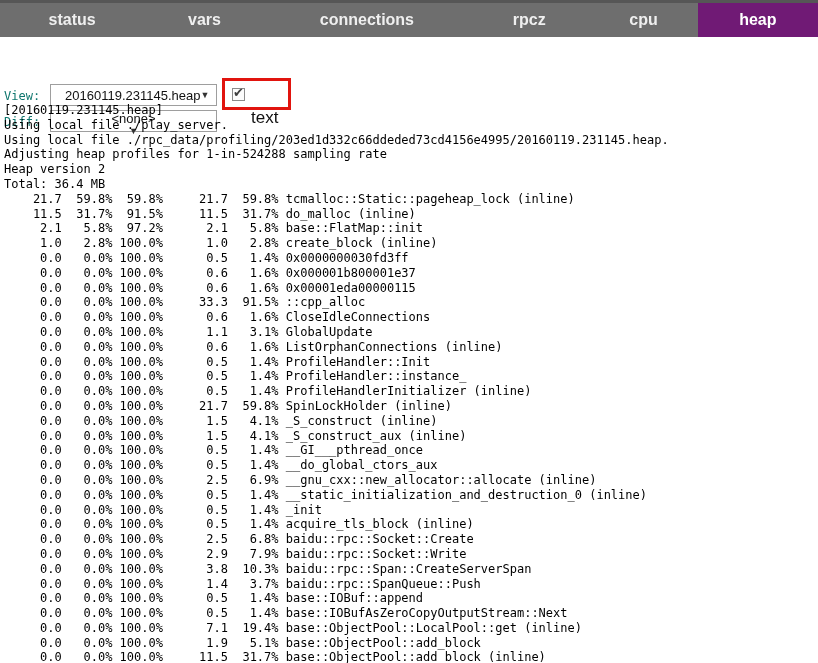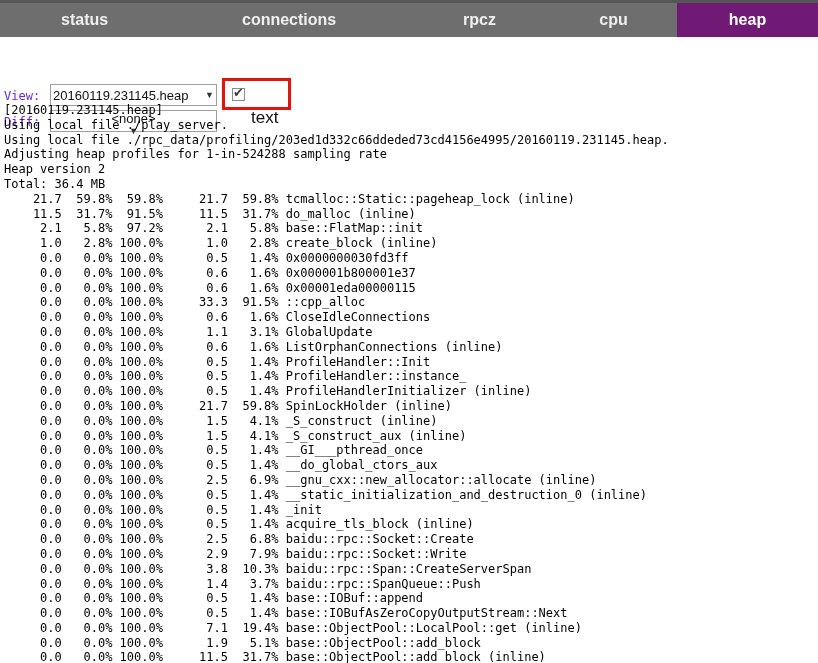--- a/index.html
+++ b/index.html
@@ -15,26 +15,26 @@
   .tab {
     display:flex; align-items:center; justify-content:center;
     color:#efefef; font-weight:bold; font-size:16px; cursor:pointer;
     flex-basis:0; white-space:nowrap;
   }
   .tab.active { background:#701a75; color:#ffffff; }
   
   .controls { position:absolute; left:0; top:37px; width:818px; height:66px; }
   .ctl-label {
     position:absolute; font-family:"DejaVu Sans Mono", monospace;
-    font-size:12px; color:#6d28d9;
+    font-size:12px; color:#0f766e;
   }
   .select {
     position:absolute; width:167px; height:22px; box-sizing:border-box;
     border:1px solid #9e9e9e; background:#ffffff; display:flex;
-    align-items:center; justify-content:space-between; padding:0 2px;
+    align-items:center; justify-content:space-between; padding:0 14px;
     font-size:13px; color:#111; cursor:pointer;
   }
   .select .arrow { font-size:9px; color:#333; }
   .red-box {
     position:absolute; left:222px; top:41px; height:26px;
     border:3px solid #e1140e; display:flex; align-items:center;
     padding:0 10px 0 7px; background:#ffffff;
   }
   .cb {
     width:13px; height:13px; box-sizing:border-box; border:1px solid #8b8b8b;
@@ -51,20 +51,23 @@
     font-family:"DejaVu Sans Mono", monospace; font-size:12px;
     line-height:14.8px; color:#000; white-space:pre;
   }
 </style>
 </head>
 <body>
 
 <div class="nav">
   <div class="tab" style="flex-grow:12">
       <span>status</span>
+    </div>
+  <div class="tab" style="flex-grow:10">
+      <span>vars</span>
     </div>
   <div class="tab" style="flex-grow:17">
       <span>connections</span>
     </div>
   <div class="tab" style="flex-grow:10">
       <span>rpcz</span>
     </div>
   <div class="tab" style="flex-grow:9">
       <span>cpu</span>
     </div>

